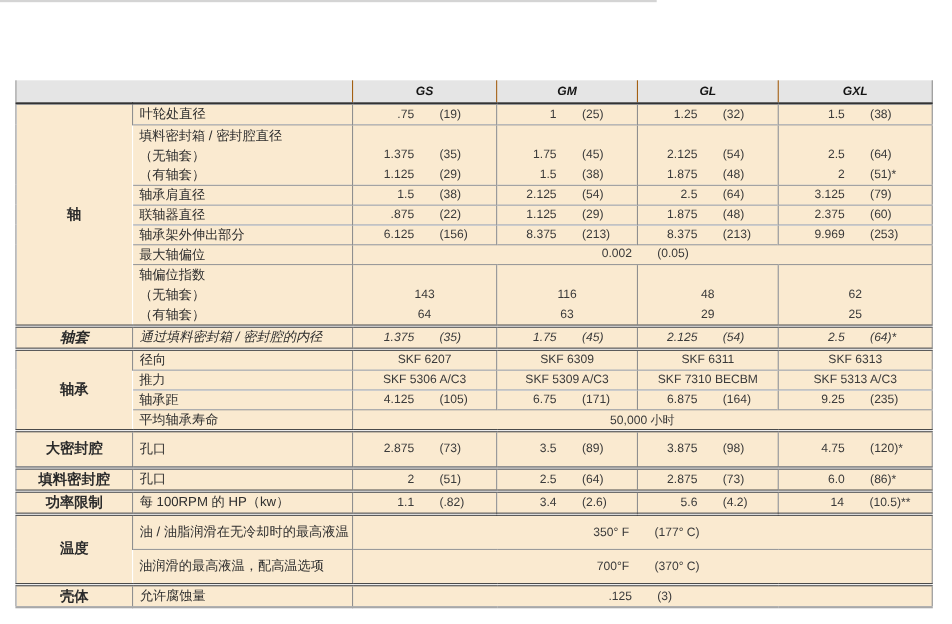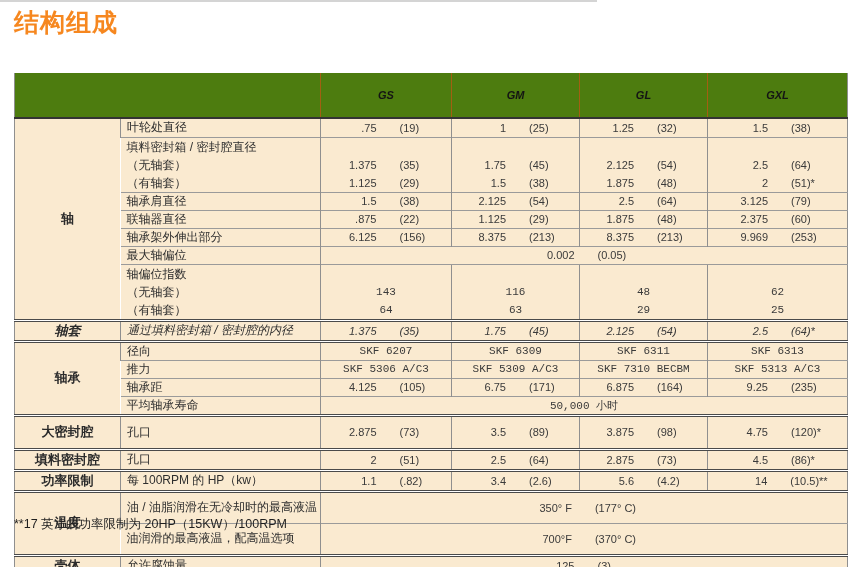--- a/index.html
+++ b/index.html
@@ -3,45 +3,44 @@
 <meta charset="utf-8">
 <style>
   html,body{margin:0;padding:0;background:#ffffff;}
   body{width:865px;height:567px;font-family:"Liberation Sans",sans-serif;color:#3a3a3a;}
   .page{position:relative;width:865px;height:567px;overflow:hidden;background:#fff;}
   .top-rule{position:absolute;top:0;left:0;width:597px;height:2px;background:#d4d4d4;}
   .title{margin:0;position:absolute;top:8px;left:14px;font-size:25px;line-height:28px;font-weight:bold;color:#F6871F;letter-spacing:1px;}
   .subtitle{position:absolute;top:42px;left:15px;font-size:14.5px;font-weight:bold;color:#151515;letter-spacing:1px;}
   table.spec{position:absolute;top:73px;left:14px;width:833px;border-collapse:collapse;table-layout:fixed;
              border-left:1px solid #8f8f8f;border-right:1px solid #8f8f8f;border-bottom:2px solid #a8a8a8;}
-  thead th{background:#4d7c0f;height:20px;font-size:11px;font-style:italic;font-weight:bold;color:#141414;text-align:center;padding:12px;}
+  thead th{background:#e5e5e5;height:20px;font-size:11px;font-style:italic;font-weight:bold;color:#141414;text-align:center;padding:0;}
   thead th + th{border-left:1px solid #a35f12;}
   thead th{border-bottom:2px solid #333333;}
   tbody td{background:#FAEAD0;padding:0;font-size:11px;vertical-align:middle;overflow:hidden;}
   tbody td + td{border-left:1px solid #8f8f8f;}
   tbody tr td{border-top:1px solid #9a9a9a;}
   tbody tr.group-start td{border-top:3px double #4a4a4a;}
   tbody tr.first-row td{border-top:2px solid #a3a3a3;}
   .gcell{font-weight:bold;font-size:13px;text-align:center;color:#2b2b2b;}
   .lcell{text-align:left;padding-left:6px;font-size:12px;color:#2e2e2e;}
   .lcell .ln{height:18px;line-height:18px;white-space:nowrap;}
   .vcell .ln{height:18px;line-height:18px;}
-  .single{text-align:center;white-space:nowrap;font-family:Liberation Mono, monospace;}
+  .single{text-align:center;white-space:nowrap;}
   .pair{display:flex;justify-content:center;gap:23px;white-space:nowrap;}
   .pv{min-width:40px;text-align:right;}
   .pm{min-width:36px;text-align:left;}
   .footnotes{position:absolute;left:14px;top:515px;width:840px;font-size:12.5px;color:#1f1f1f;}
   .footnote{height:18px;line-height:18px;margin-bottom:9px;white-space:nowrap;}
 </style>
 </head>
 <body>
 
 <div class="page">
   <div class="top-rule"></div>
-  <h1 class="title">结构组成</h1>
 
   <table class="spec">
     <colgroup>
       <col style="width:106px">
         <col style="width:200px">
       <col style="width:131px">
         <col style="width:128px">
       <col style="width:128px">
         <col style="width:140px">
     </colgroup>
@@ -419,21 +418,21 @@
             </div>
           </td>
           <td class="vcell">
             <div class="pair">
               <span class="pv">2.875</span>
               <span class="pm">(73)</span>
             </div>
           </td>
           <td class="vcell">
             <div class="pair">
-              <span class="pv">4.5</span>
+              <span class="pv">6.0</span>
               <span class="pm">(86)*</span>
             </div>
           </td>
         </tr>
         <tr class="group-start" style="height: 17px;">
           <td class="gcell" rowspan="1">功率限制</td>
           <td class="lcell">每 100RPM 的 HP（kw）</td>
           <td class="vcell">
             <div class="pair">
               <span class="pv">1.1</span>
@@ -485,15 +484,14 @@
             <div class="pair">
               <span class="pv">.125</span>
               <span class="pm">(3)</span>
             </div>
           </td>
         </tr>
       </tbody>
   </table>
 
   <div class="footnotes">
-    <div class="footnote">**17 英寸的功率限制为 20HP（15KW）/100RPM</div>
   </div>
 </div>
 
 </body></html>

